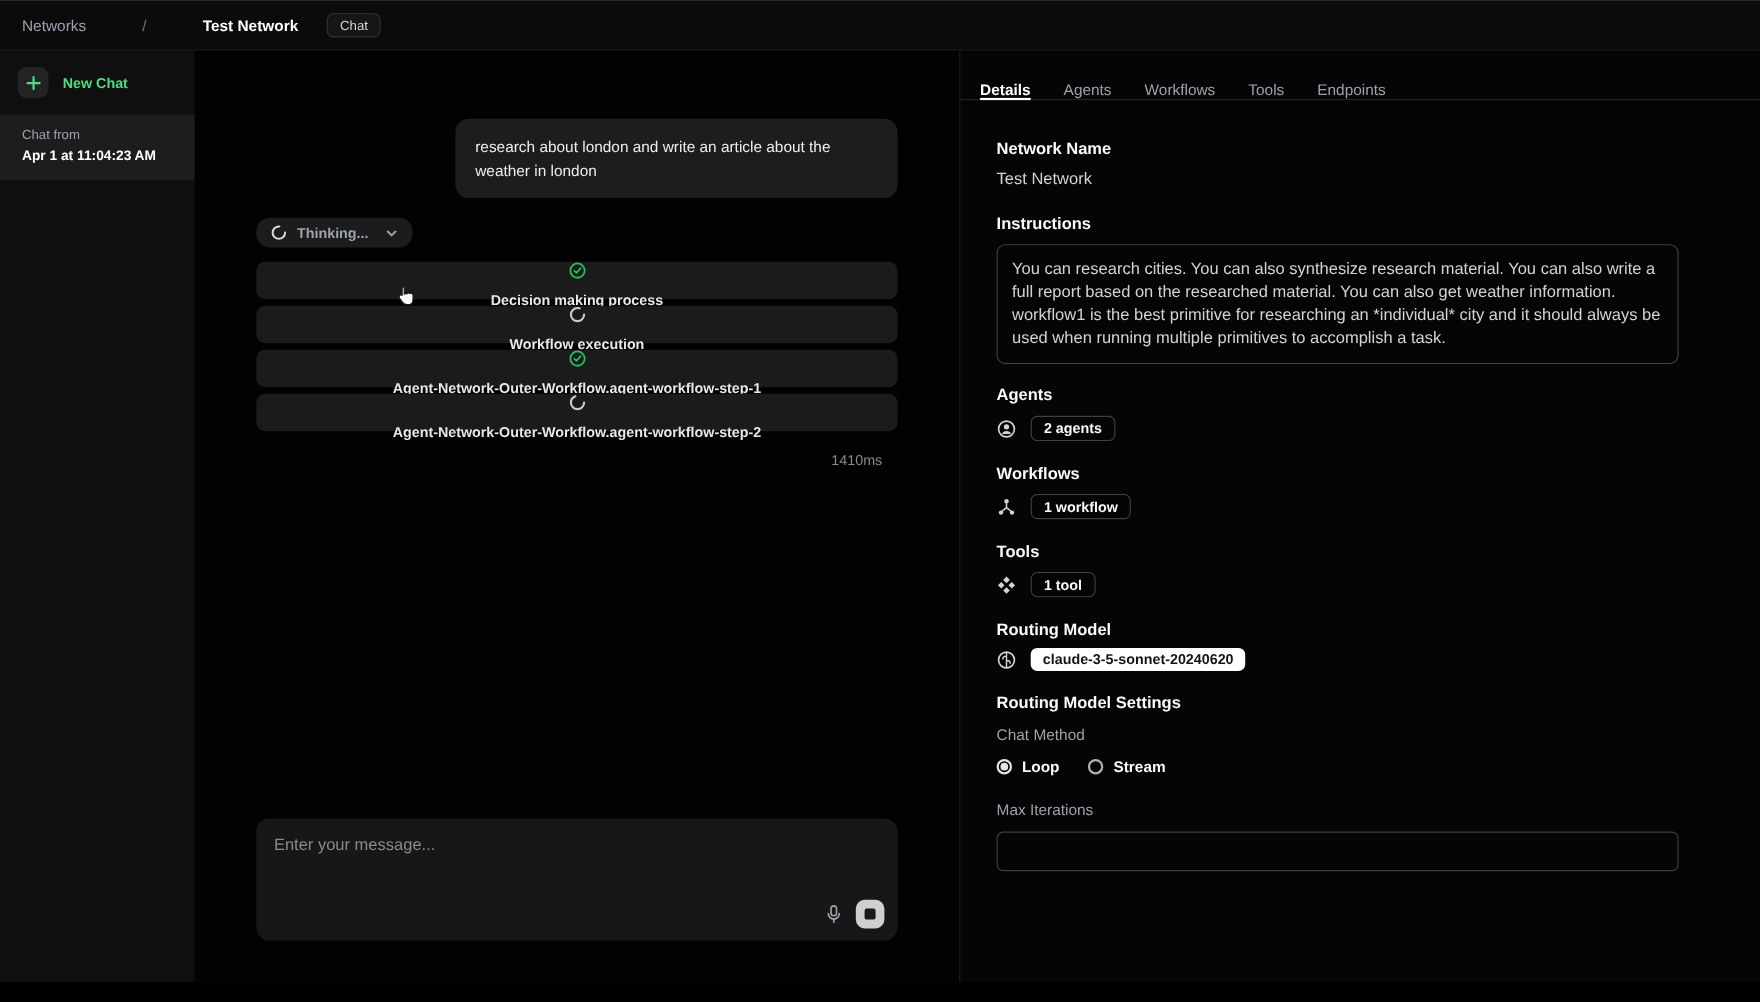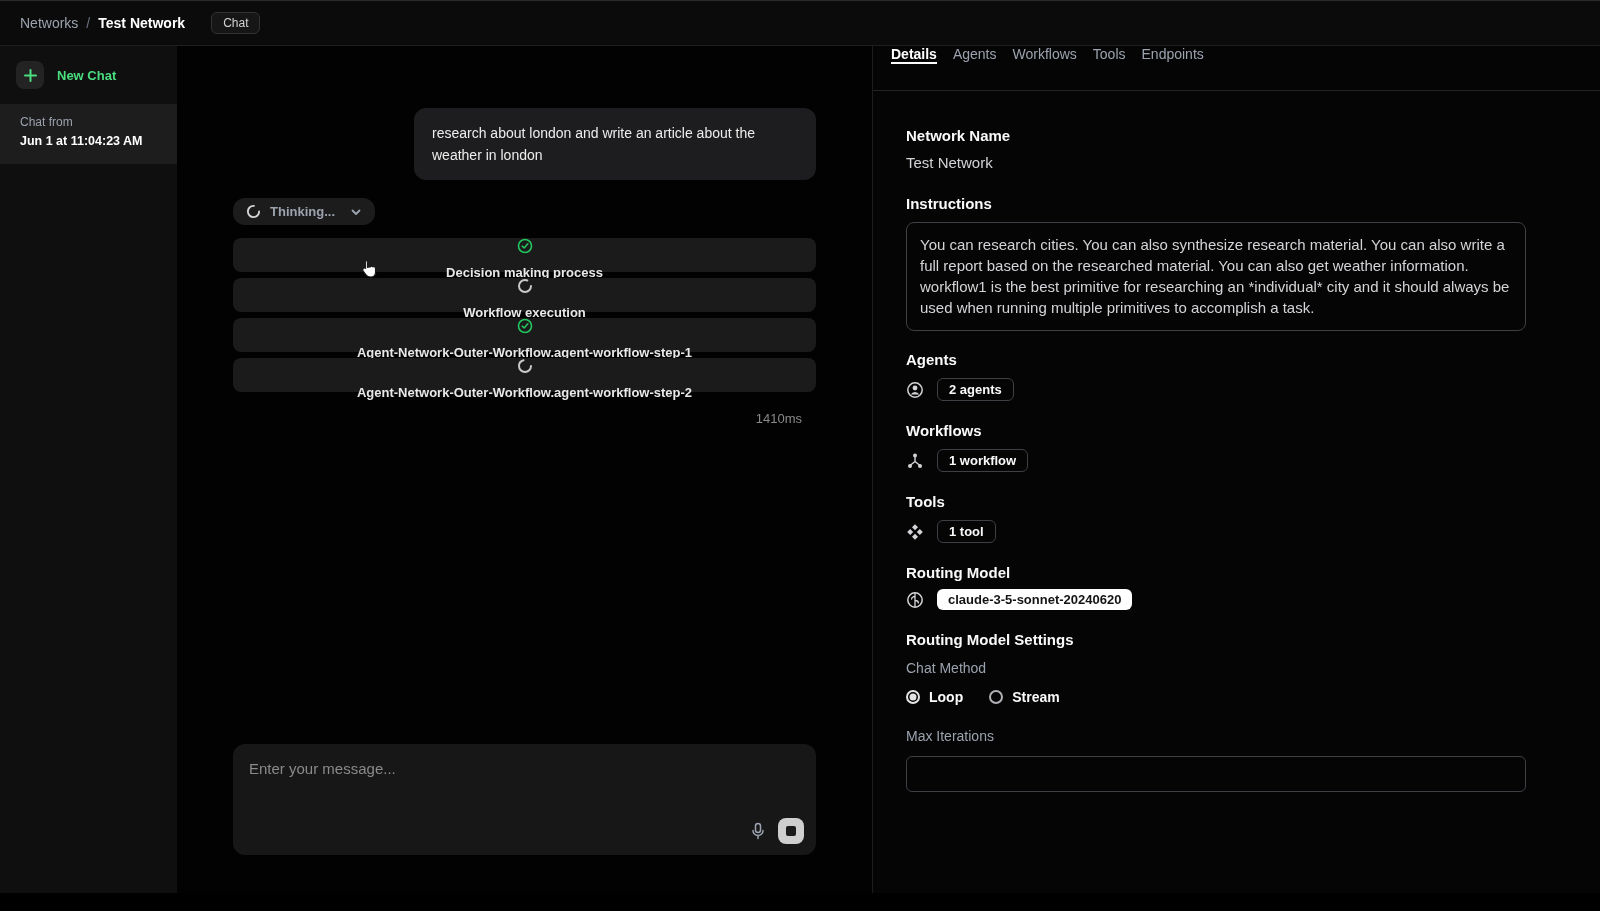--- a/index.html
+++ b/index.html
@@ -45,21 +45,21 @@
   .composer textarea { position:absolute; inset:0; background:transparent; border:none; resize:none; outline:none;
               padding:16px; color:#e5e5e5; font-size:15px; font-family:"Liberation Sans", sans-serif; }
   .composer textarea::placeholder { color:#8a8a8a; }
   .composer-actions { position:absolute; right:12px; bottom:11px; display:flex; align-items:center; gap:12px; }
   .stop-btn { width:26px; height:26px; background:#cfcfcf; border:none; border-radius:8px;
               display:flex; align-items:center; justify-content:center; cursor:pointer; }
   .stop-inner { width:10px; height:10px; background:#1b1b1b; border-radius:2px; }
 
   
   .panel { position:absolute; top:45px; left:872px; right:0; bottom:0; background:#050505; border-left:1px solid #1c1c1c; }
-  .tabs { display:flex; align-items:flex-start; height:45px; padding-left:18px; gap:16px; border-bottom:1px solid #242424; }
+  .tabs { display:flex; align-items:flex-end; height:45px; padding-left:18px; gap:30px; border-bottom:1px solid #242424; }
   .tab { display:flex; align-items:center; color:#9ca3af; font-size:14px; cursor:pointer;
          border-bottom:2px solid transparent; margin-bottom:-1px; }
   .tab.active { color:#fff; font-weight:700; border-bottom-color:#fff; }
   .panel-content { padding:36px 0 0 33px; width:653px; }
   .sec-h { color:#fafafa; font-size:15px; font-weight:700; margin-bottom:10px; }
   .sec-v { color:#d4d4d8; font-size:15px; margin-bottom:24px; }
   .instructions-box { width:620px; height:109px; background:transparent; border:1px solid #3f3f46; border-radius:8px;
          padding:11px 13px; color:#d4d4d8; font-size:15px; line-height:21px; resize:none; outline:none;
          font-family:"Liberation Sans", sans-serif; margin-bottom:20px; display:block; }
   .icon-badge-row { display:flex; align-items:center; gap:13px; margin-bottom:21px; }
@@ -77,40 +77,40 @@
          color:#e5e5e5; font-size:14px; padding:0 12px; outline:none; font-family:"Liberation Sans", sans-serif; }
 
   .cursor-overlay { position:absolute; left:360px; top:258px; pointer-events:none; z-index:10; }
 </style>
 </head>
 <body>
 
 <div class="frame">
 
   <header class="topbar">
-    <nav style="display:flex;align-items:center;">
+    <nav style="display:flex;align-items:center;gap:43px;">
       <span class="crumb-root">Networks</span>
       <span class="crumb-sep">/</span>
       <span class="crumb-current">Test Network</span>
     </nav>
     <span class="chat-badge">Chat</span>
   </header>
 
   <aside class="sidebar">
     <div class="newchat-row">
       <span class="plus-btn">
         <svg width="15" height="15" viewBox="0 0 15 15">
             <path d="M7.5 2v11M2 7.5h11" stroke="#4ade80" stroke-width="2" stroke-linecap="round"></path>
           </svg>
       </span>
       <span class="newchat-label">New Chat</span>
     </div>
     <div class="chat-item">
       <div class="from">Chat from</div>
-      <div class="ts">Jun 1 at 11:04:23 AM</div>
+      <div class="ts">Apr 1 at 11:04:23 AM</div>
     </div>
   </aside>
 
   <main class="chat-main">
     <div class="chat-col">
       <div class="bubble">research about london and write an article about the weather in london</div>
 
       <div class="thinking-row">
         <button class="thinking-btn">
           <span style="display:flex;">

